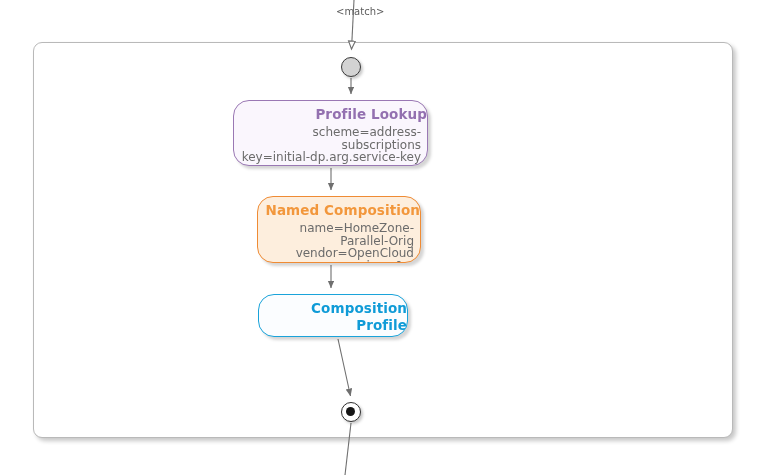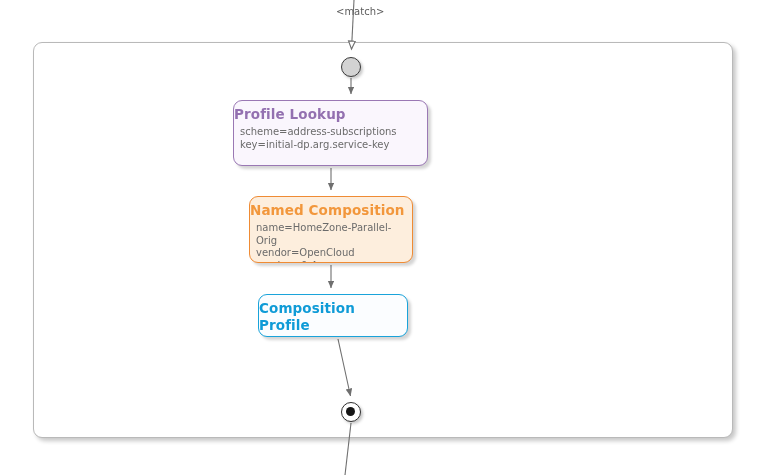--- a/index.html
+++ b/index.html
@@ -42,54 +42,54 @@
     border-radius: 9px;
     background: #ffffff;
     box-shadow: 3px 3px 4px rgba(0,0,0,0.22);
     box-sizing: border-box;
   }
 
   
   .node {
     position: absolute;
     box-sizing: border-box;
-    border-radius: 9px;
-    text-align: left;
+    border-radius: 16px;
+    text-align: right;
     overflow: hidden;
   }
   .node .title {
     font-weight: bold;
     font-size: 13.5px;
     line-height: 17px;
     letter-spacing: 0.1px;
     padding-top: 5px;
   }
   .node .body {
-    font-size: 10px;
+    font-size: 12px;
     line-height: 12.5px;
     color: #6b6b6b;
-    padding: 3px 18px 5px 6px;
+    padding: 3px 6px 5px 6px;
     white-space: pre-line;
   }
 
   
   #node-profile-lookup {
     left: 233px;
     top: 100px;
     width: 195px;
     height: 66px;
     border: 1.4px solid #9a78b4;
     background: #faf6fd;
     box-shadow: 3px 3px 3px rgba(0,0,0,0.17);
   }
   #node-profile-lookup .title { color: #9370b0; }
 
   
   #node-named-composition {
-    left: 249px;
+    left: 257px;
     top: 196px;
     width: 164px;
     height: 67px;
     border: 1.4px solid #ef8b34;
     background: #fdeedd;
     box-shadow: 3px 3px 3px rgba(0,0,0,0.17);
   }
   #node-named-composition .title { color: #f2973c; }
 
   

